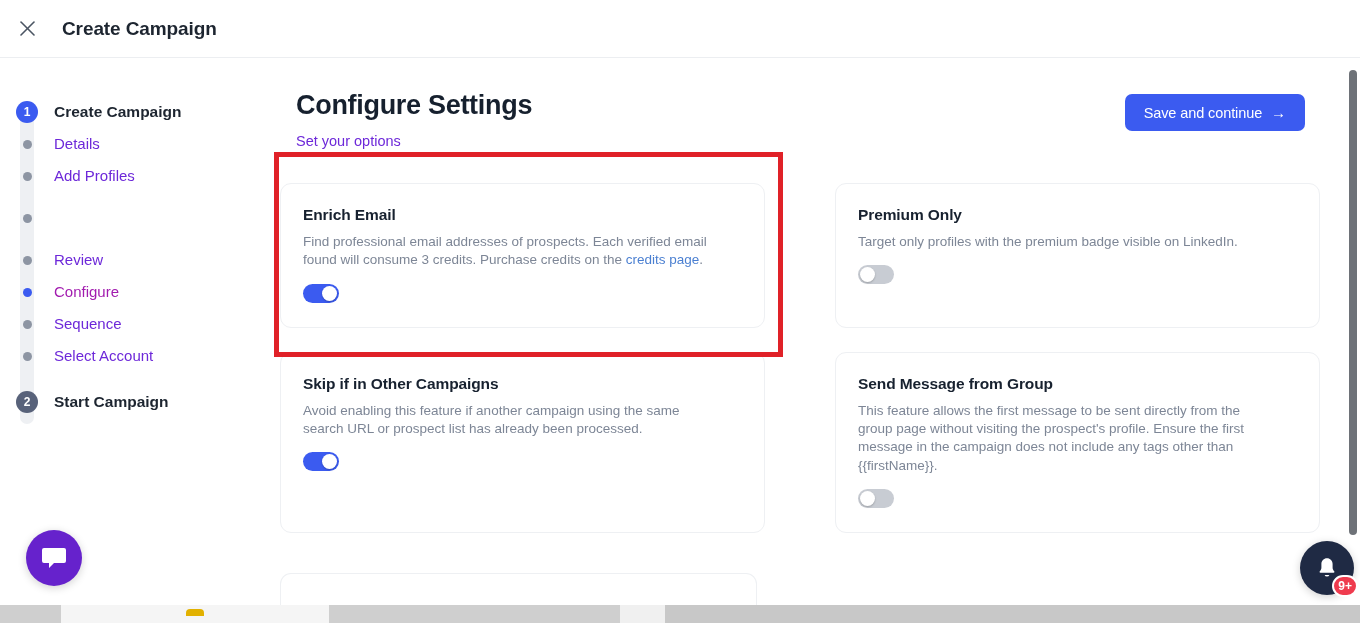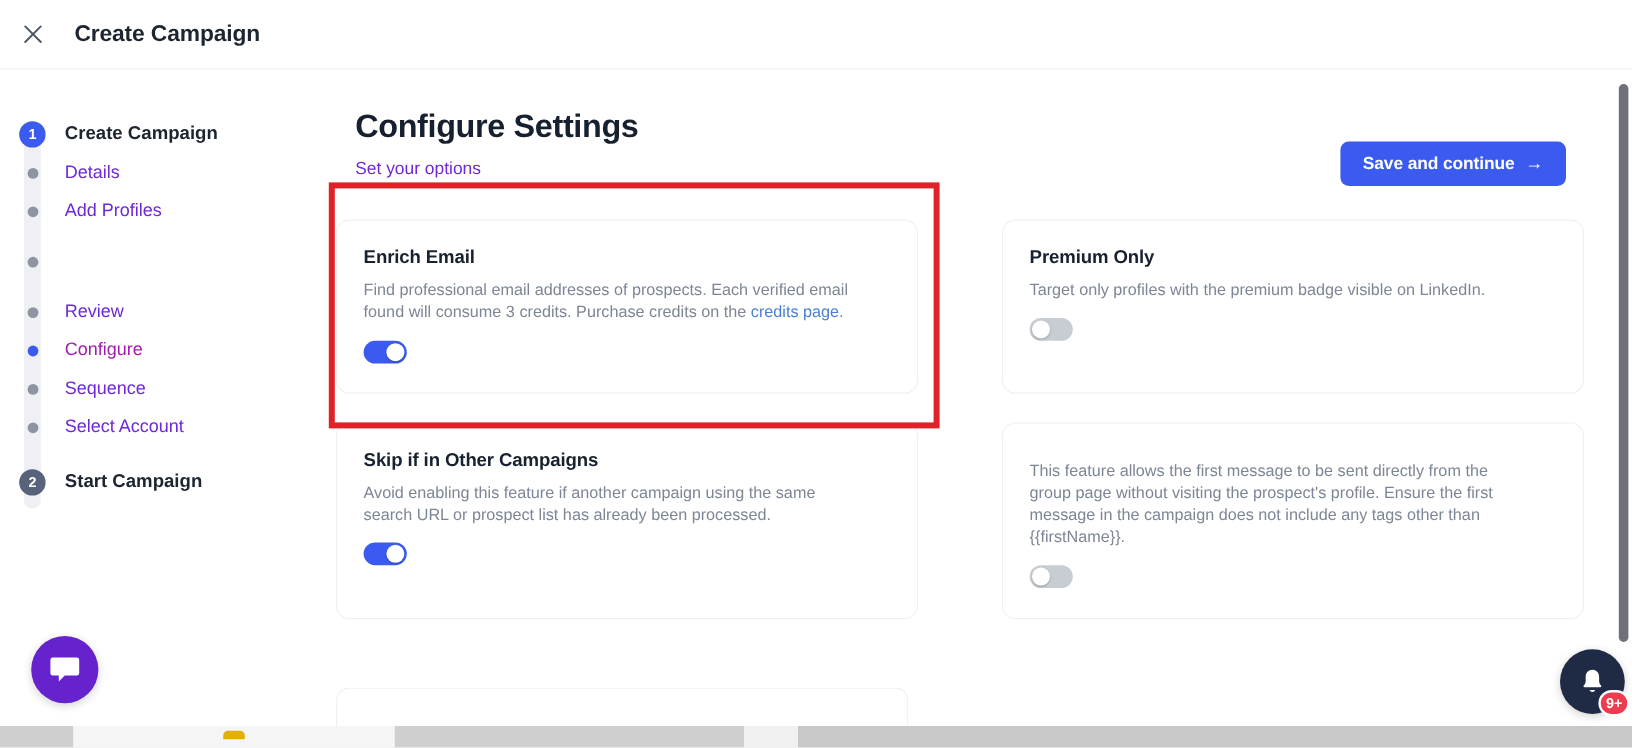--- a/index.html
+++ b/index.html
@@ -84,26 +84,25 @@
     font-size: 27px; font-weight: 700; color: #16202e; letter-spacing: -0.3px;
   }
   .page-sub {
     margin-top: 12px; font-size: 14.5px; color: #6d28d9;
   }
   .save-btn {
     position: absolute; right: 45px; top: 36px;
     background: #3b5bf0; color: #ffffff;
     border: none; border-radius: 7px;
     height: 37px; padding: 0 19px;
-    font-size: 14.5px; font-weight: 700;
+    font-size: 14.5px; font-weight: 400;
     font-family: "Liberation Sans", sans-serif;
     display: flex; align-items: center; gap: 9px;
     cursor: pointer;
     letter-spacing: -0.1px;
-    margin-top: 24px;
   }
   .save-btn .arrow { font-size: 15px; line-height: 1; }
 
   
   .grid {
     position: absolute; left: 8px; top: 125px;
     width: 1040px;
     display: grid;
     grid-template-columns: 1fr 1fr;
     column-gap: 70px; row-gap: 24px;
@@ -336,20 +335,21 @@
 
       <div class="card tall">
         <div class="card-title">Skip if in Other Campaigns</div>
         <div class="card-desc">Avoid enabling this feature if another campaign using the same search URL or prospect list has already been processed.</div>
         <div class="toggle on">
             <span class="knob"></span>
           </div>
       </div>
 
       <div class="card tall">
+        <div class="card-title">Send Message from Group</div>
         <div class="card-desc">This feature allows the first message to be sent directly from the group page without visiting the prospect's profile. Ensure the first message in the campaign does not include any tags other than {{firstName}}.</div>
         <div class="toggle">
             <span class="knob"></span>
           </div>
       </div>
 
     </div>
   </div>
 
   <div class="peek-card"></div>

